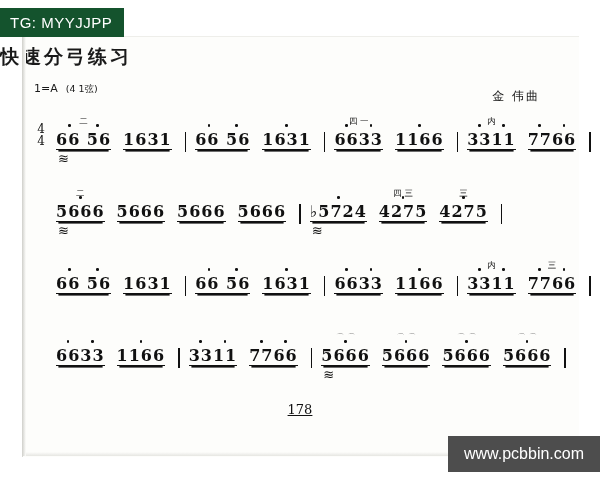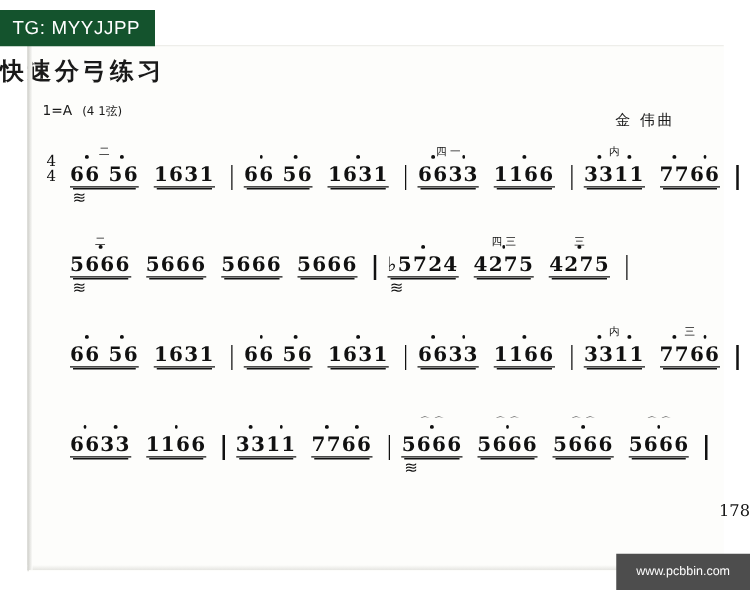--- a/index.html
+++ b/index.html
@@ -27,21 +27,21 @@
     padding: 6px 12px 6px 10px;
     font-family: "Liberation Sans", sans-serif;
     z-index: 20;
   }
   .tag-br {
     position: absolute;
     right: 0;
     bottom: 8px;
     background: #4d4d4d;
     color: #ffffff;
-    font-size: 10px;
+    font-size: 16px;
     padding: 9px 16px;
     font-family: "Liberation Sans", sans-serif;
     z-index: 20;
   }
 
   
   .sheet {
     position: absolute;
     left: 22px;
     top: 36px;
@@ -207,24 +207,25 @@
   }
   .barline.end {
     margin-right: 0;
   }
 
   .page-number {
     position: absolute;
     left: 0;
     top: 402px;
     width: 100%;
-    text-align: right;
+    text-align: center;
     font-family: "DejaVu Serif", serif;
     font-size: 13px;
     color: #111;
+    text-decoration: underline;
   }
 
   
   .scan-bottom {
     position: absolute;
     left: 22px;
     top: 452px;
     width: 556px;
     height: 4px;
     background: linear-gradient(to bottom, #fdfdfb, #e6e6e2);

